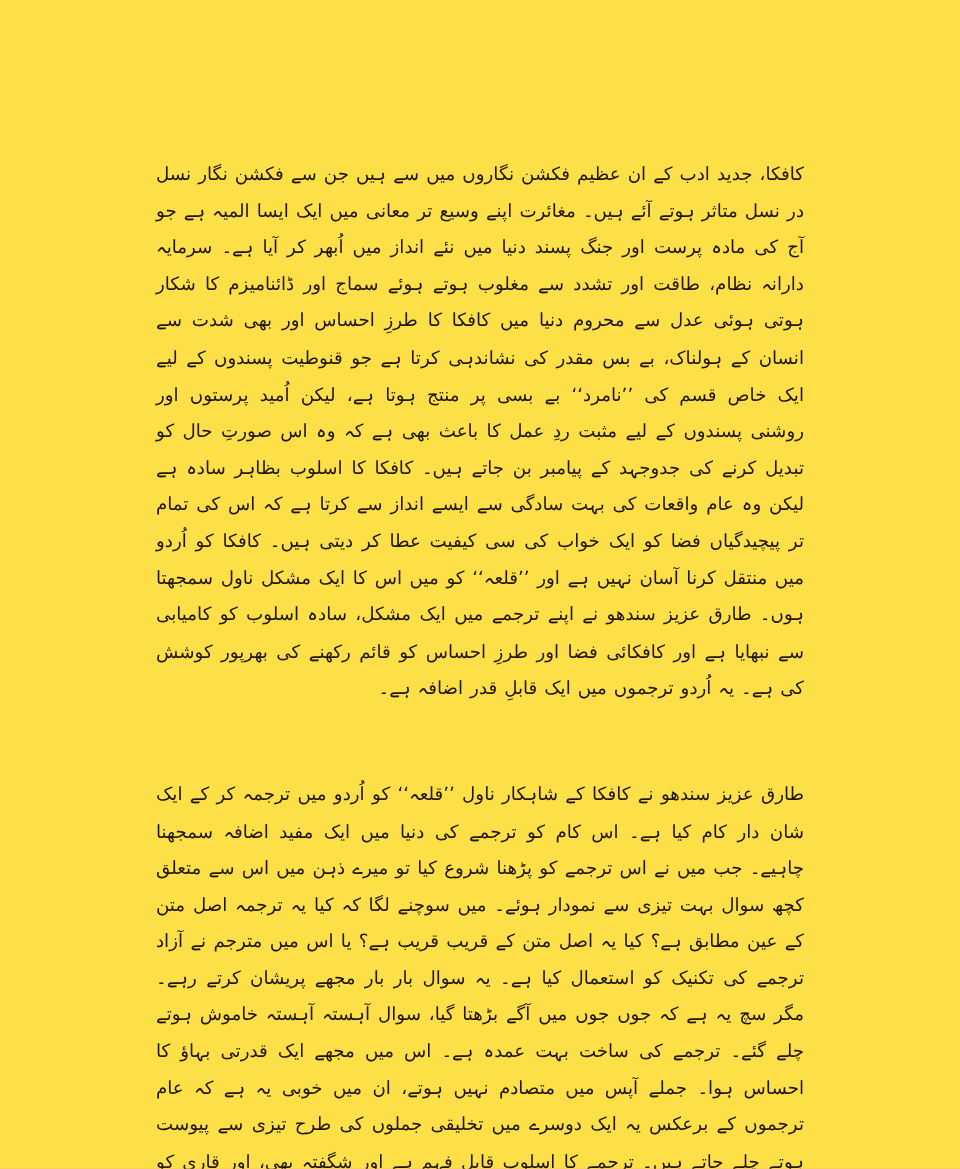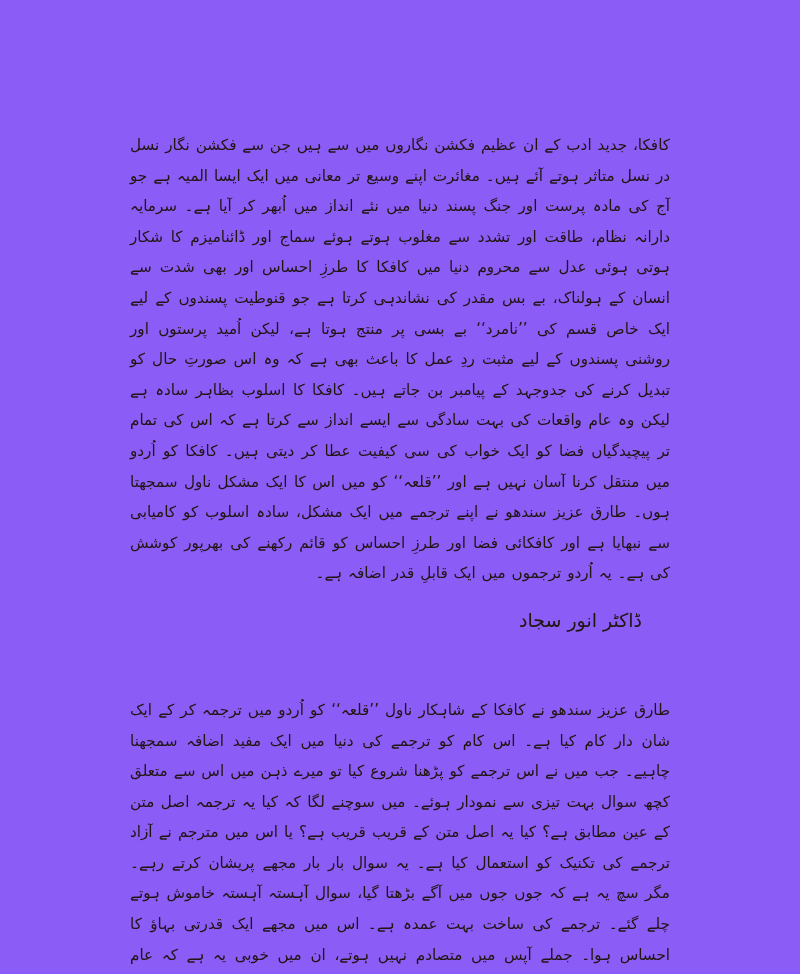--- a/index.html
+++ b/index.html
@@ -11,21 +11,21 @@
     height: 974px;
     background: #f6b38c;
     font-family: "DejaVu Sans", sans-serif;
     overflow: hidden;
   }
 
   .page {
     position: relative;
     width: 800px;
     height: 974px;
-    background: #8b5cf6;
+    background: #fde047;
     box-sizing: border-box;
   }
 
   .text-column {
     position: absolute;
     top: 130px;
     right: 130px;
     left: 130px;
     width: 540px;
     direction: rtl;
@@ -77,23 +77,20 @@
   }
 </style>
 </head>
 <body>
 
 <div class="page">
   <div class="text-column">
 
     <div class="section first">
       <p class="para">کافکا، جدید ادب کے ان عظیم فکشن نگاروں میں سے ہیں جن سے فکشن نگار نسل در نسل متاثر ہوتے آئے ہیں۔ مغائرت اپنے وسیع تر معانی میں ایک ایسا المیہ ہے جو آج کی مادہ پرست اور جنگ پسند دنیا میں نئے انداز میں اُبھر کر آیا ہے۔ سرمایہ دارانہ نظام، طاقت اور تشدد سے مغلوب ہوتے ہوئے سماج اور ڈائنامیزم کا شکار ہوتی ہوئی عدل سے محروم دنیا میں کافکا کا طرزِ احساس اور بھی شدت سے انسان کے ہولناک، بے بس مقدر کی نشاندہی کرتا ہے جو قنوطیت پسندوں کے لیے ایک خاص قسم کی ’’نامرد‘‘ بے بسی پر منتج ہوتا ہے، لیکن اُمید پرستوں اور روشنی پسندوں کے لیے مثبت ردِ عمل کا باعث بھی ہے کہ وہ اس صورتِ حال کو تبدیل کرنے کی جدوجہد کے پیامبر بن جاتے ہیں۔ کافکا کا اسلوب بظاہر سادہ ہے لیکن وہ عام واقعات کی بہت سادگی سے ایسے انداز سے کرتا ہے کہ اس کی تمام تر پیچیدگیاں فضا کو ایک خواب کی سی کیفیت عطا کر دیتی ہیں۔ کافکا کو اُردو میں منتقل کرنا آسان نہیں ہے اور ’’قلعہ‘‘ کو میں اس کا ایک مشکل ناول سمجھتا ہوں۔ طارق عزیز سندھو نے اپنے ترجمے میں ایک مشکل، سادہ اسلوب کو کامیابی سے نبھایا ہے اور کافکائی فضا اور طرزِ احساس کو قائم رکھنے کی بھرپور کوشش کی ہے۔ یہ اُردو ترجموں میں ایک قابلِ قدر اضافہ ہے۔</p>
-      <div class="signature-row">
-        <span class="signature">ڈاکٹر انور سجاد</span>
-      </div>
     </div>
 
     <div class="section second">
       <p class="para">طارق عزیز سندھو نے کافکا کے شاہکار ناول ’’قلعہ‘‘ کو اُردو میں ترجمہ کر کے ایک شان دار کام کیا ہے۔ اس کام کو ترجمے کی دنیا میں ایک مفید اضافہ سمجھنا چاہیے۔ جب میں نے اس ترجمے کو پڑھنا شروع کیا تو میرے ذہن میں اس سے متعلق کچھ سوال بہت تیزی سے نمودار ہوئے۔ میں سوچنے لگا کہ کیا یہ ترجمہ اصل متن کے عین مطابق ہے؟ کیا یہ اصل متن کے قریب قریب ہے؟ یا اس میں مترجم نے آزاد ترجمے کی تکنیک کو استعمال کیا ہے۔ یہ سوال بار بار مجھے پریشان کرتے رہے۔ مگر سچ یہ ہے کہ جوں جوں میں آگے بڑھتا گیا، سوال آہستہ آہستہ خاموش ہوتے چلے گئے۔ ترجمے کی ساخت بہت عمدہ ہے۔ اس میں مجھے ایک قدرتی بہاؤ کا احساس ہوا۔ جملے آپس میں متصادم نہیں ہوتے، ان میں خوبی یہ ہے کہ عام ترجموں کے برعکس یہ ایک دوسرے میں تخلیقی جملوں کی طرح تیزی سے پیوست ہوتے چلے جاتے ہیں۔ ترجمے کا اسلوب قابلِ فہم ہے اور شگفتہ بھی، اور قاری کو اگر ایسا خوش گوار ترجمہ مل سکے تو پھر اسے اس ناول سے محظوظ ہونا چاہیے۔ میری رائے یہ ہے کہ اس ترجمے میں محظوظ ہونے کے سب سامان موجود ہیں۔ مترجم اگر مارکیز کے ناولوں کا ترجمہ بھی کر سکے تو اس کی طرف سے یہ قابلِ قدر خدمت سمجھی جائے گی۔</p>
 
     </div>
 
   </div>
 </div>
 

